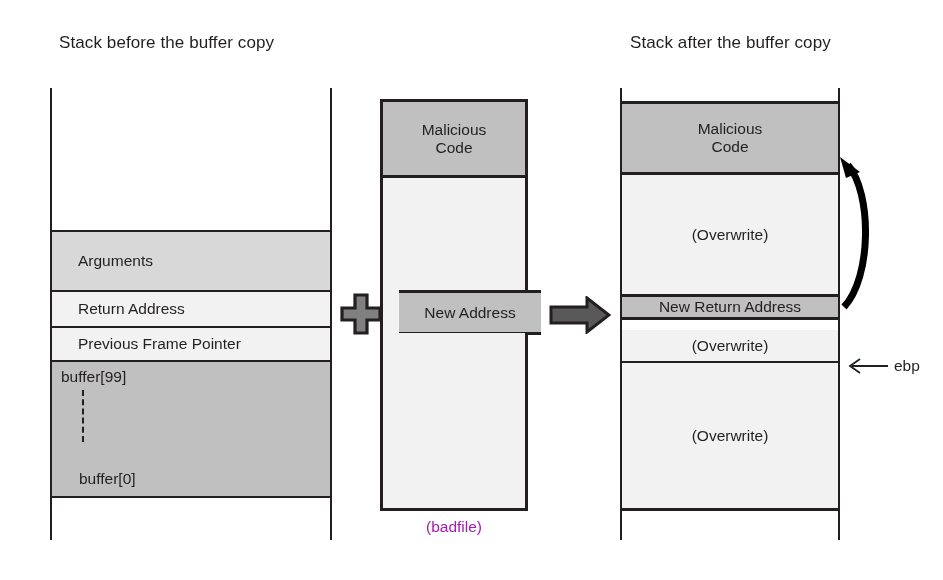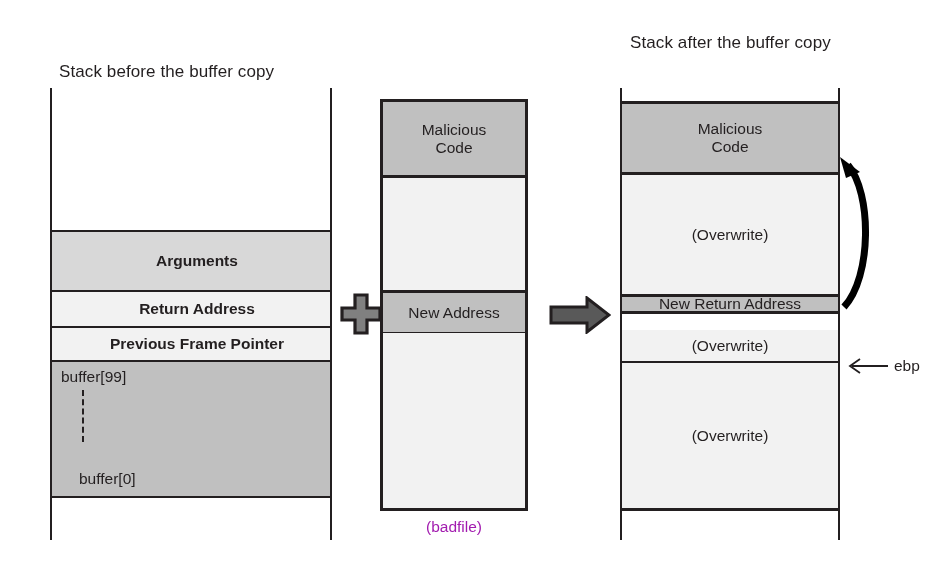--- a/index.html
+++ b/index.html
@@ -17,34 +17,34 @@
   }
 
   .title {
     position: absolute;
     font-size: 17px;
     line-height: 20px;
     color: #231f20;
     white-space: nowrap;
     letter-spacing: 0.1px;
   }
-  #title-before { left: 59px; top: 33px; margin-top: 29px; }
+  #title-before { left: 59px; top: 33px; }
   #title-after  { left: 597px; top: 33px; margin-left: 33px; }
 
   
   .cell {
     position: absolute;
     box-sizing: border-box;
     display: flex;
     align-items: center;
     font-size: 15.5px;
     line-height: 18px;
     color: #231f20;
   }
-  .cell.left-align  { justify-content: center; padding-left: 12px; font-weight: bold; }
+  .cell.left-align  { justify-content: flex-start; padding-left: 26px; }
   .cell.center-align{ justify-content: center; text-align: right; }
 
   
   .fill-dark   { background: #c0c0c0; }
   .fill-mid    { background: #d8d8d8; }
   .fill-light  { background: #f2f2f2; }
 
   
   #left-stack {
     position: absolute;
@@ -211,21 +211,21 @@
 
 <div id="badfile-col">
 
   <div class="mcell cell center-align fill-dark bord-b" style="top:0; height:76px; flex-direction:column; justify-content:center;">
     <span>Malicious</span>
     <span>Code</span>
   </div>
 
   <div class="mcell fill-light" style="top:76px; height:121px;"></div>
 
-  <div class="mcell cell center-align fill-dark bord-t bord-b" style="top:188px; height:45px;">
+  <div class="mcell cell center-align fill-dark bord-t bord-b" style="top:188px; height:45px;margin-left:16px;">
     <span>New Address</span>
   </div>
 
   <div class="mcell fill-light" style="top:231px; height:175px;"></div>
 </div>
 
 <div id="badfile-caption">(badfile)</div>
 
 <div id="transform-arrow">
   <svg width="62" height="38" viewBox="0 0 62 38" aria-hidden="true">
@@ -239,21 +239,21 @@
 
   <div class="rcell cell center-align fill-dark" style="top:13px; height:74px; flex-direction:column; justify-content:center;">
     <span>Malicious</span>
     <span>Code</span>
   </div>
 
   <div class="rcell cell center-align fill-light" style="top:87px; height:122px; border-top:none;">
     <span>(Overwrite)</span>
   </div>
 
-  <div class="rcell cell center-align fill-dark" style="top:209px; height:17px; border-top:none;">
+  <div class="rcell cell center-align fill-dark" style="top:209px; height:23px; border-top:none;">
     <span>New Return Address</span>
   </div>
 
   <div class="rcell cell center-align fill-light thin" style="top:242px; height:33px; border-top:none;">
     <span>(Overwrite)</span>
   </div>
 
   <div class="rcell cell center-align fill-light" style="top:275px; height:148px; border-top:none;">
     <span>(Overwrite)</span>
   </div>

